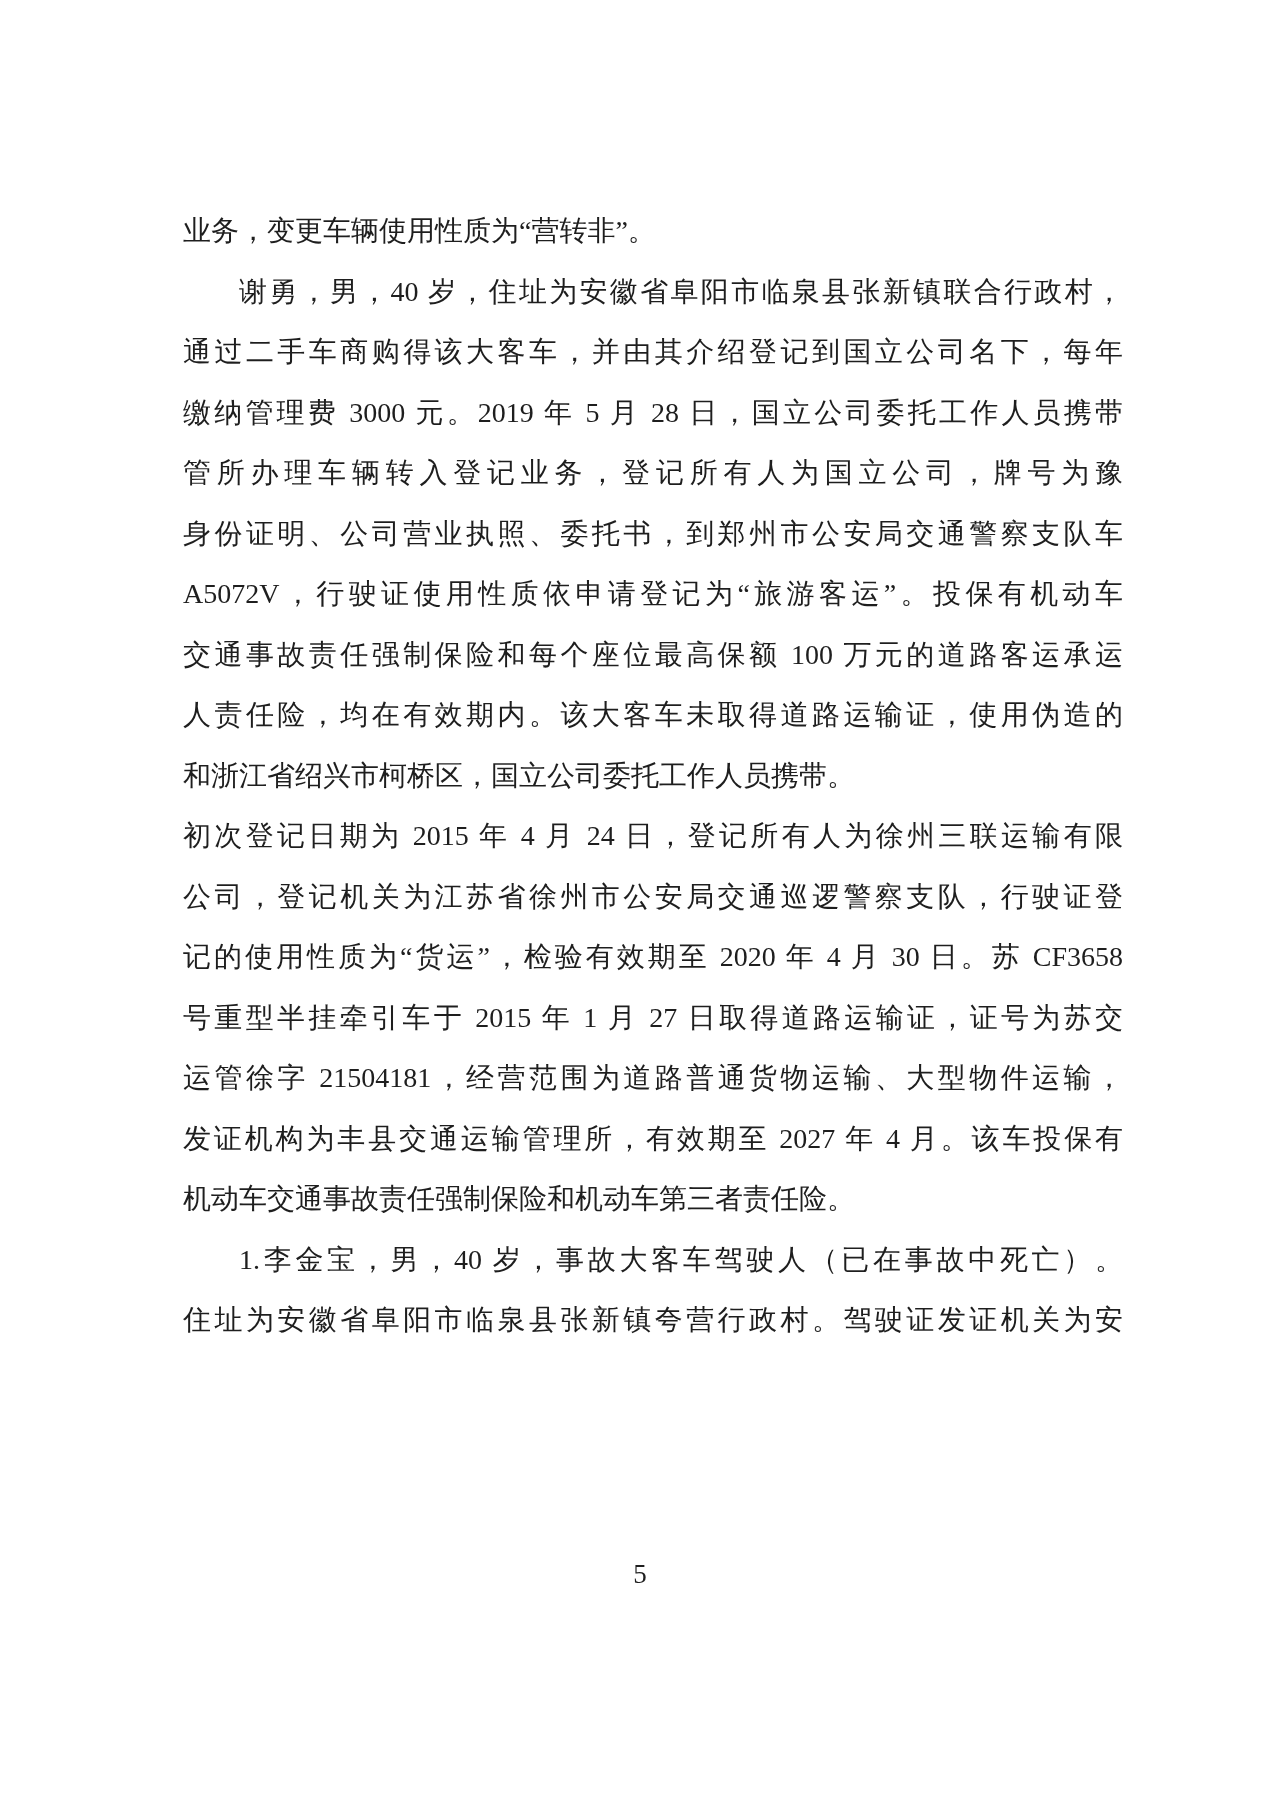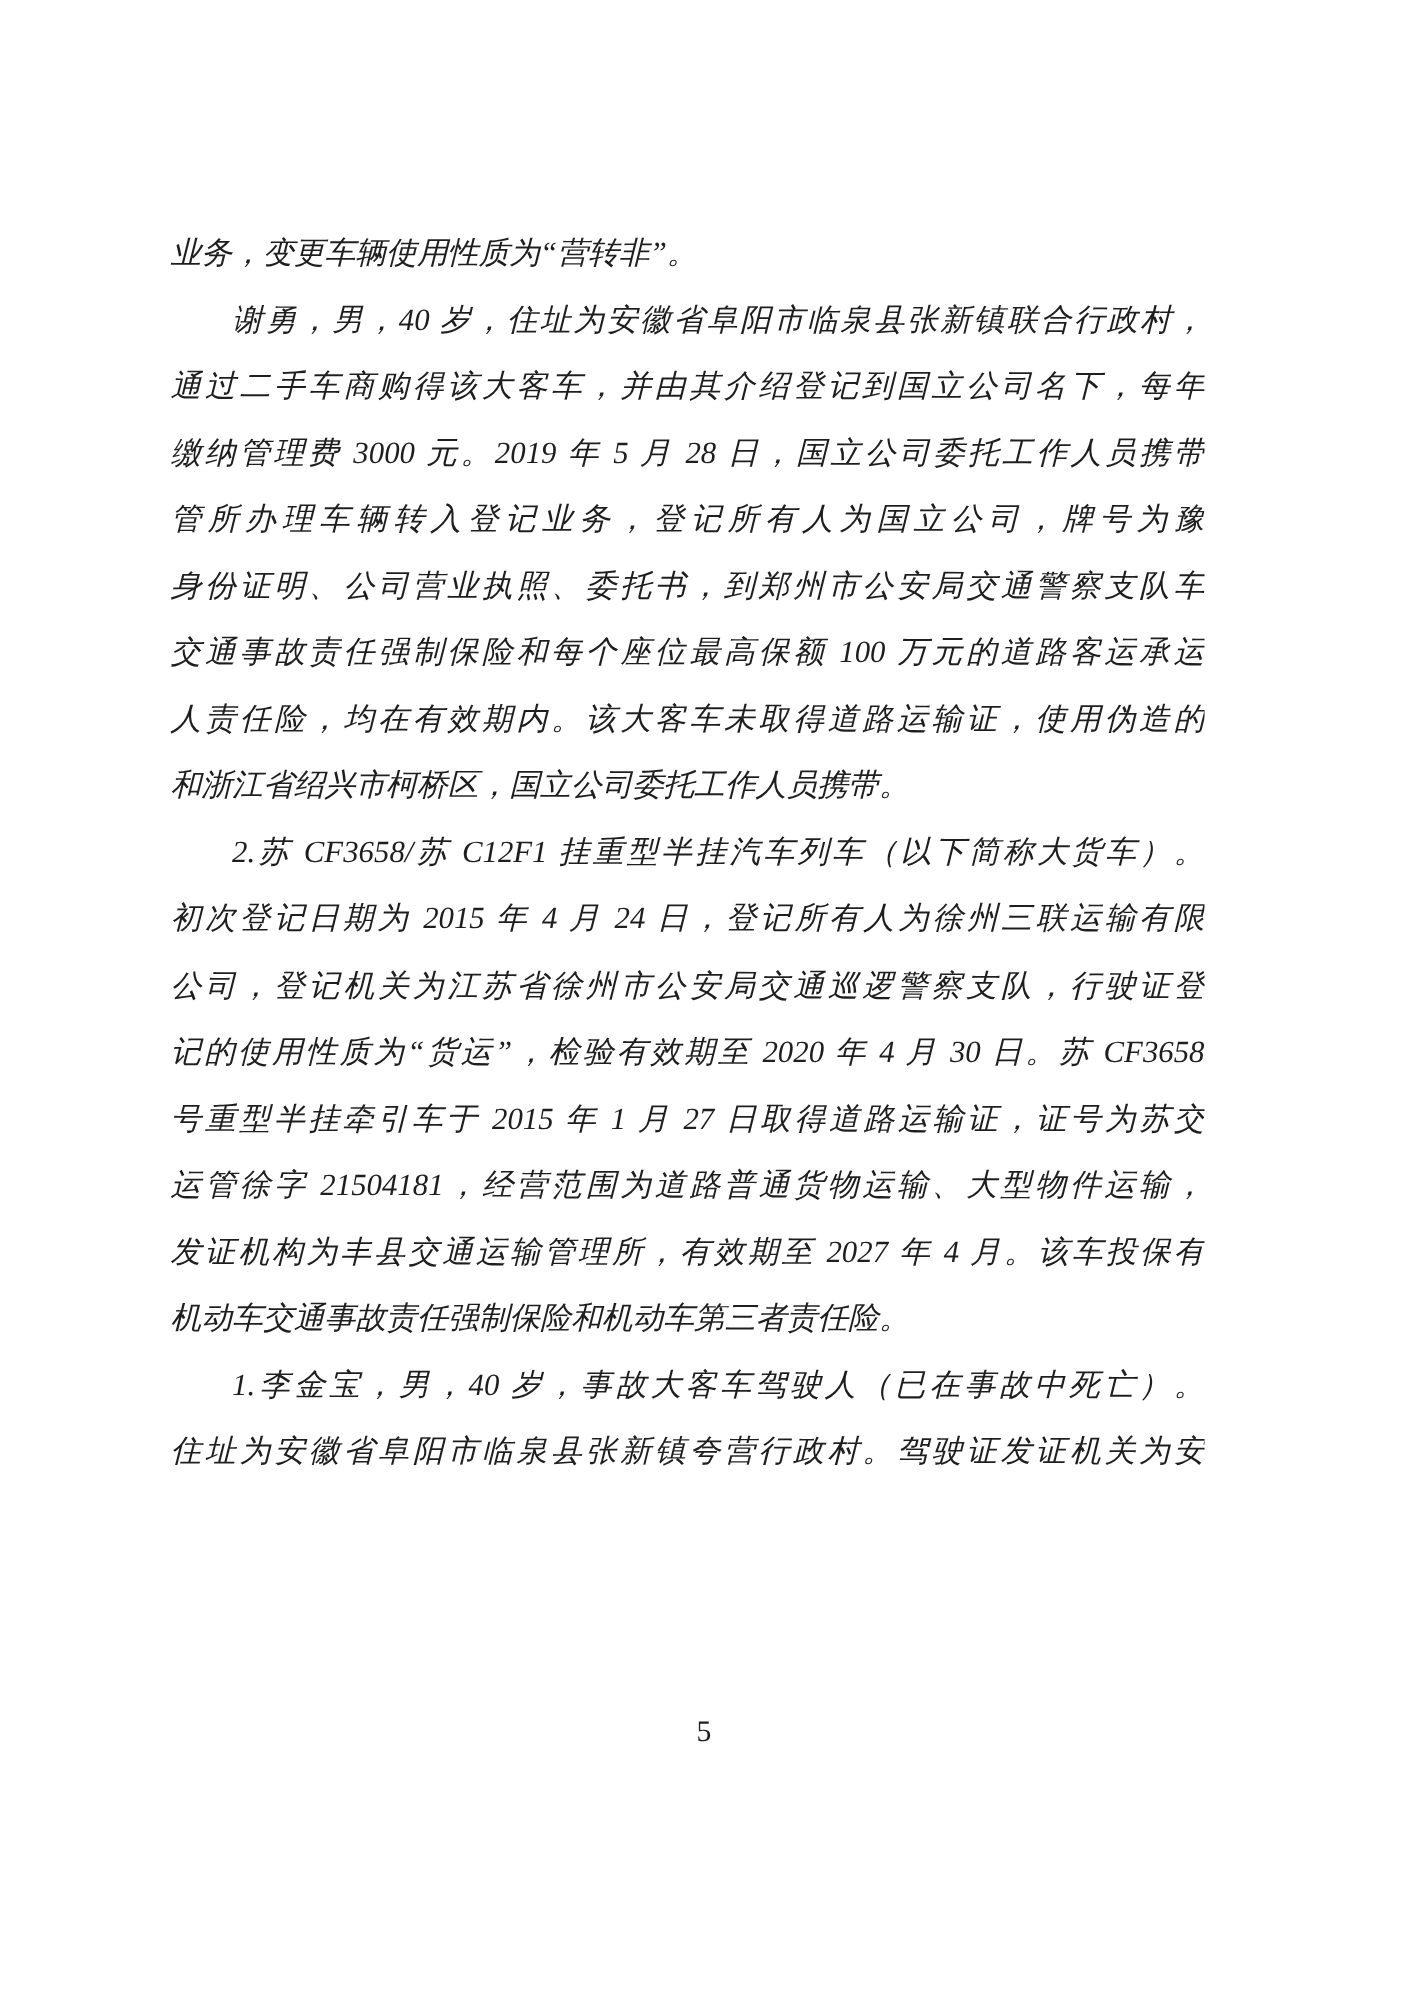--- a/index.html
+++ b/index.html
@@ -11,24 +11,23 @@
     position: relative;
     width: 1280px;
     height: 1810px;
     background: #ffffff;
     font-family: "Liberation Serif", "DejaVu Serif", serif;
     color: #1e1e1e;
     overflow: hidden;
   }
   .content {
     position: absolute;
-    left: 155px;
+    left: 183px;
     top: 201px;
     width: 940px;
-    font-style: italic;
   }
   .line {
     height: 60.5px;
     line-height: 60.5px;
     font-size: 28px;
     text-align: justify;
     text-align-last: justify;
     text-justify: inter-character;
     overflow: hidden;
     white-space: normal;
@@ -59,24 +58,24 @@
 <body>
 
 <div class="page">
   <div class="content">
     <div class="line end">业务，变更车辆使用性质为“营转非”。</div>
     <div class="line indent">谢勇，男，40 岁，住址为安徽省阜阳市临泉县张新镇联合行政村，</div>
     <div class="line">通过二手车商购得该大客车，并由其介绍登记到国立公司名下，每年</div>
     <div class="line">缴纳管理费 3000 元。2019 年 5 月 28 日，国立公司委托工作人员携带</div>
     <div class="line">管所办理车辆转入登记业务，登记所有人为国立公司，牌号为豫</div>
     <div class="line">身份证明、公司营业执照、委托书，到郑州市公安局交通警察支队车</div>
+    <div class="line">A5072V，行驶证使用性质依申请登记为“旅游客运”。投保有机动车</div>
     <div class="line">交通事故责任强制保险和每个座位最高保额 100 万元的道路客运承运</div>
     <div class="line">人责任险，均在有效期内。该大客车未取得道路运输证，使用伪造的</div>
     <div class="line end">和浙江省绍兴市柯桥区，国立公司委托工作人员携带。</div>
-    <div class="line indent">2.苏 CF3658/苏 C12F1 挂重型半挂汽车列车（以下简称大货车）。</div>
     <div class="line">初次登记日期为 2015 年 4 月 24 日，登记所有人为徐州三联运输有限</div>
     <div class="line">公司，登记机关为江苏省徐州市公安局交通巡逻警察支队，行驶证登</div>
     <div class="line">记的使用性质为“货运”，检验有效期至 2020 年 4 月 30 日。苏 CF3658</div>
     <div class="line">号重型半挂牵引车于 2015 年 1 月 27 日取得道路运输证，证号为苏交</div>
     <div class="line">运管徐字 21504181，经营范围为道路普通货物运输、大型物件运输，</div>
     <div class="line">发证机构为丰县交通运输管理所，有效期至 2027 年 4 月。该车投保有</div>
     <div class="line end">机动车交通事故责任强制保险和机动车第三者责任险。</div>
     <div class="line indent">1.李金宝，男，40 岁，事故大客车驾驶人（已在事故中死亡）。</div>
     <div class="line">住址为安徽省阜阳市临泉县张新镇夸营行政村。驾驶证发证机关为安</div>
   </div>

